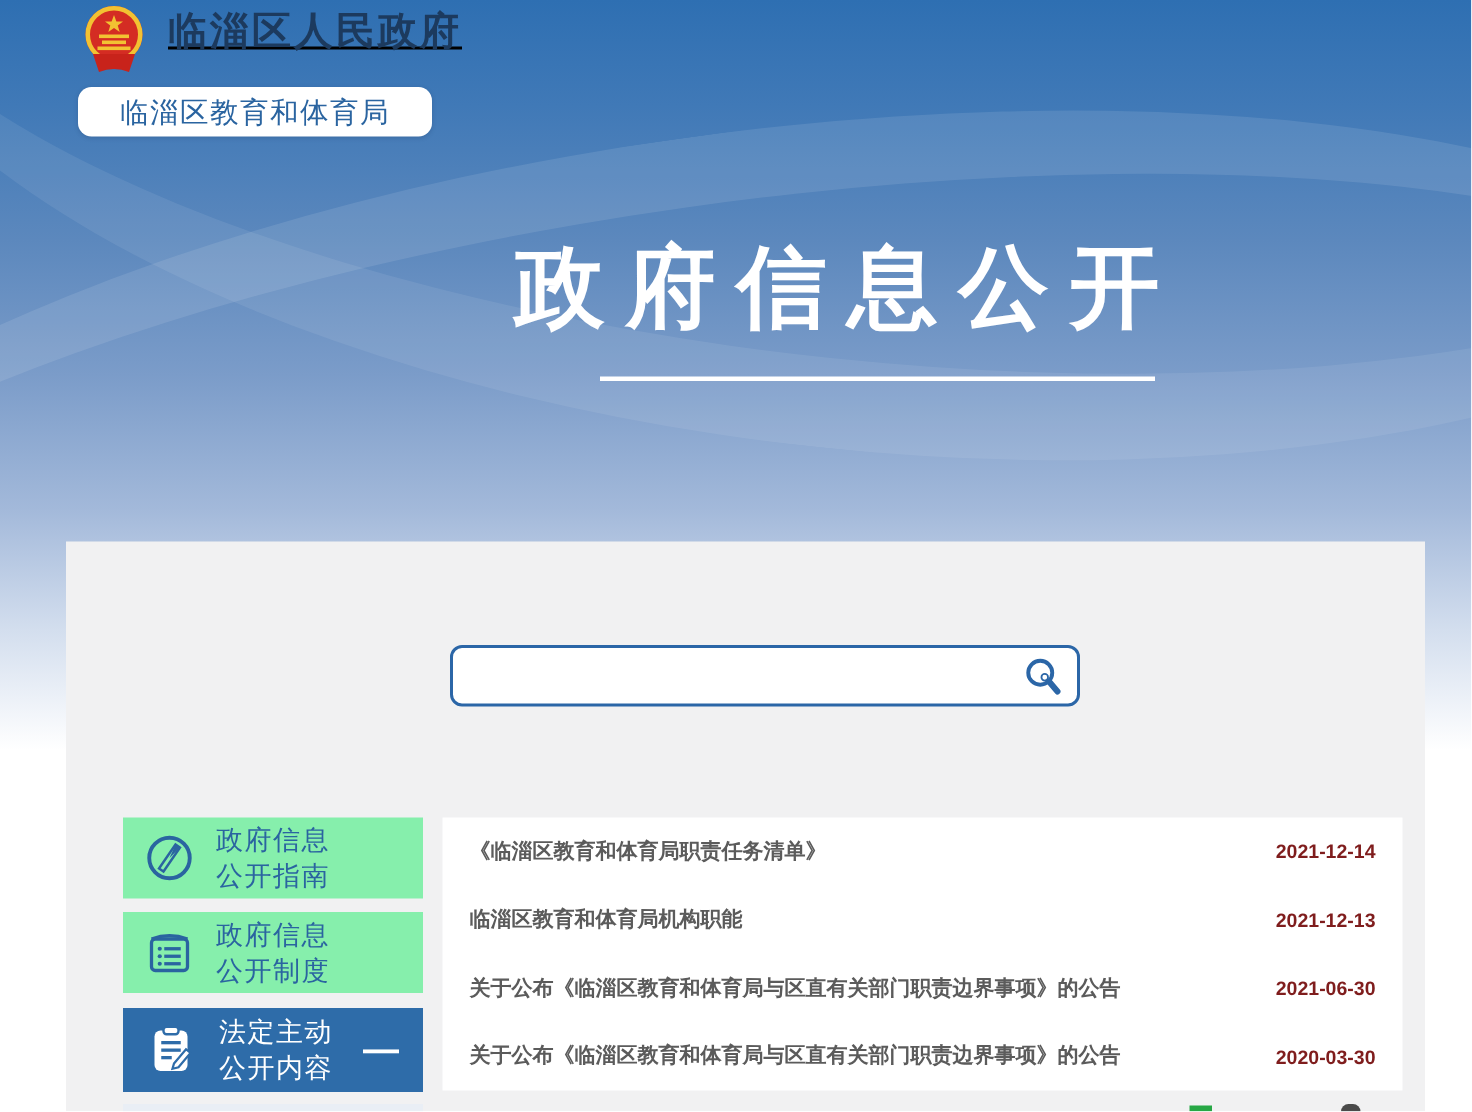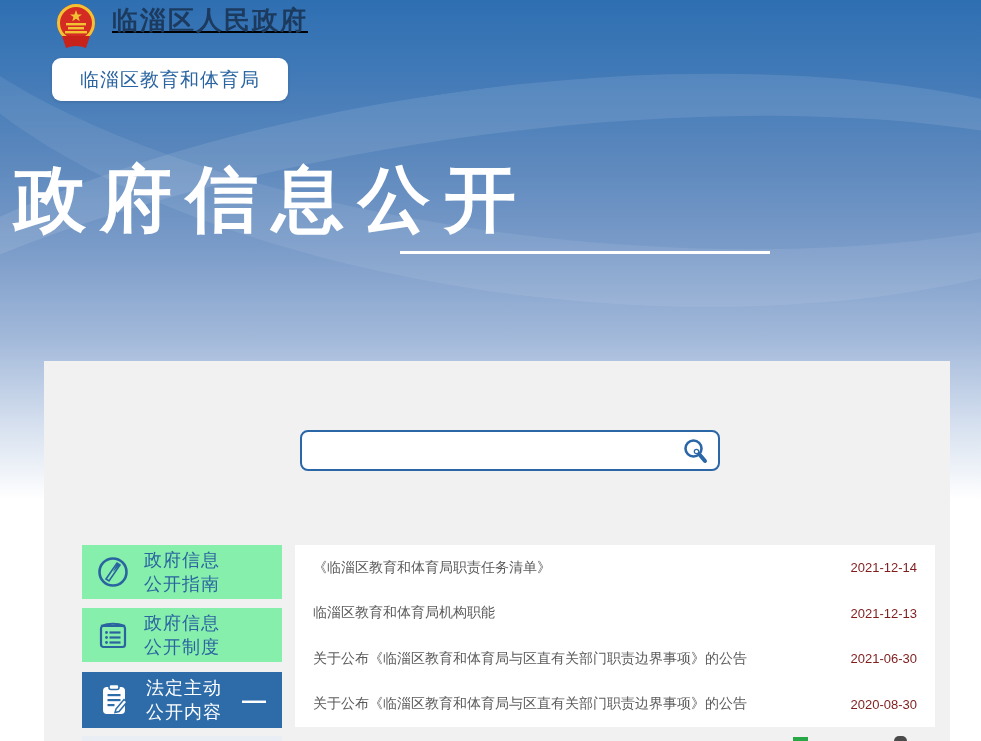--- a/index.html
+++ b/index.html
@@ -22,30 +22,30 @@
     left:-120px;top:-320px;width:1400px;height:620px;
     border-bottom:60px solid rgba(255,255,255,0.08);
     transform:rotate(6deg);
   }
 
   .topbar{position:absolute;left:52px;top:2px;display:flex;align-items:flex-start;text-decoration:underline;}
   .emblem{width:48px;height:48px;flex:0 0 auto;}
   .site-name{margin-left:12px;margin-top:1px;font-size:26px;font-weight:700;color:#1c3a5e;letter-spacing:2px;}
 
   .dept-btn{
-    position:absolute;left:52px;top:58px;width:236px;height:43px;
+    position:absolute;left:52px;top:58px;width:236px;height:33px;
     background:#ffffff;border-radius:9px;border:none;cursor:pointer;
     font-size:19px;color:#2a64a0;letter-spacing:1px;
     display:flex;align-items:center;justify-content:center;
     box-shadow:0 1px 3px rgba(30,60,100,0.25);
   }
 
   .hero-title{
     position:absolute;left:0;top:152px;width:787px;margin:0;
-    text-align:left;font-size:72px;font-weight:700;color:#ffffff;
+    text-align:right;font-size:60px;font-weight:700;color:#ffffff;
     letter-spacing:14px;text-indent:14px;
   }
   .hero-underline{position:absolute;left:400px;top:251px;width:370px;height:3px;background:#ffffff;}
 
   
   .panel{position:absolute;left:44px;top:361px;width:906px;height:380px;background:#f1f1f2;}
 
   
   .search-box{
     position:absolute;left:256px;top:69px;width:420px;height:41px;
@@ -72,21 +72,21 @@
     font-size:24px;font-weight:700;line-height:24px;
   }
   .side1{top:184px;height:54px;}
   .side2{top:247px;height:54px;}
   .side3{top:311px;height:56px;}
   .side-cut{position:absolute;left:38px;top:375px;width:200px;height:5px;background:#e9eef5;}
 
   
   .list{
     position:absolute;left:251px;top:184px;width:640px;height:182px;
-    background:#ffffff;display:flex;flex-direction:column;
+    background:#ffffff;display:flex;flex-direction:column;font-weight:bold;
   }
   .row{
     flex:1;display:flex;align-items:center;justify-content:space-between;
     padding:0 18px;cursor:pointer;
   }
   .row .t{
     font-size:14px;color:#5b5b5b;white-space:nowrap;overflow:hidden;
     text-overflow:ellipsis;max-width:500px;
   }
   .row .d{font-size:13px;color:#7f1d1d;flex:0 0 auto;margin-left:12px;}
@@ -196,21 +196,21 @@
         <div class="row">
         <span class="t">临淄区教育和体育局机构职能</span>
         <span class="d">2021-12-13</span>
       </div>
         <div class="row">
         <span class="t">关于公布《临淄区教育和体育局与区直有关部门职责边界事项》的公告</span>
         <span class="d">2021-06-30</span>
       </div>
         <div class="row">
         <span class="t">关于公布《临淄区教育和体育局与区直有关部门职责边界事项》的公告</span>
-        <span class="d">2020-08-30</span>
+        <span class="d">2020-03-30</span>
       </div>
       </div>
 
     <div class="cut-green"></div>
     <div class="cut-dark"></div>
   </div>
 
 </div>
 
 </body></html>

